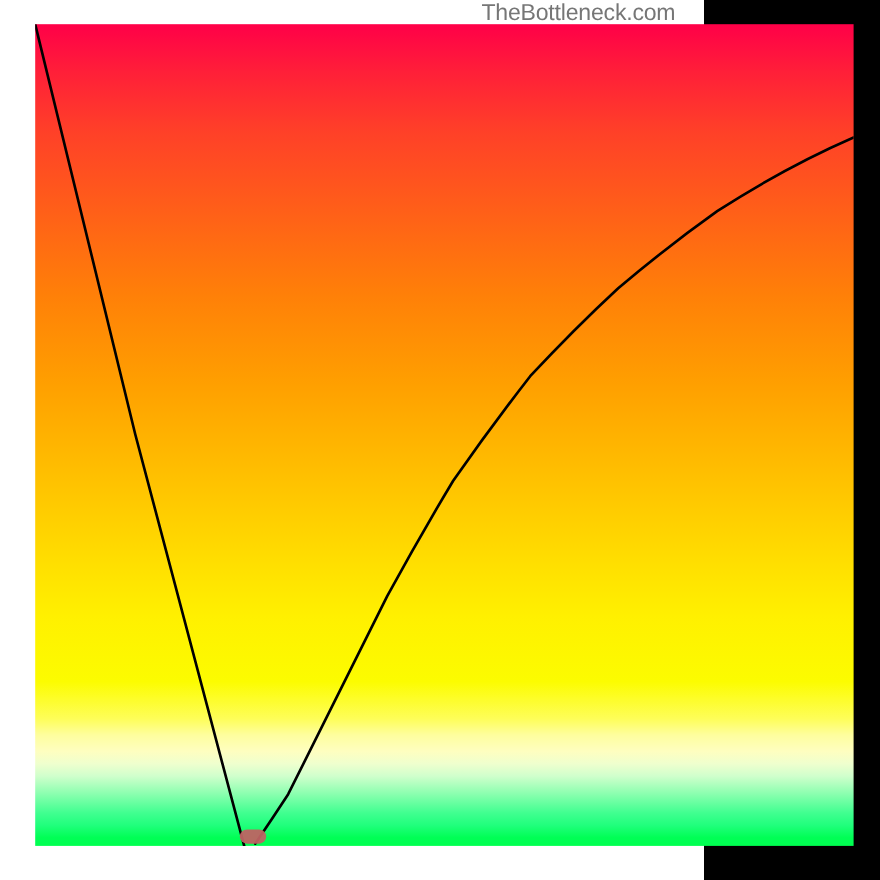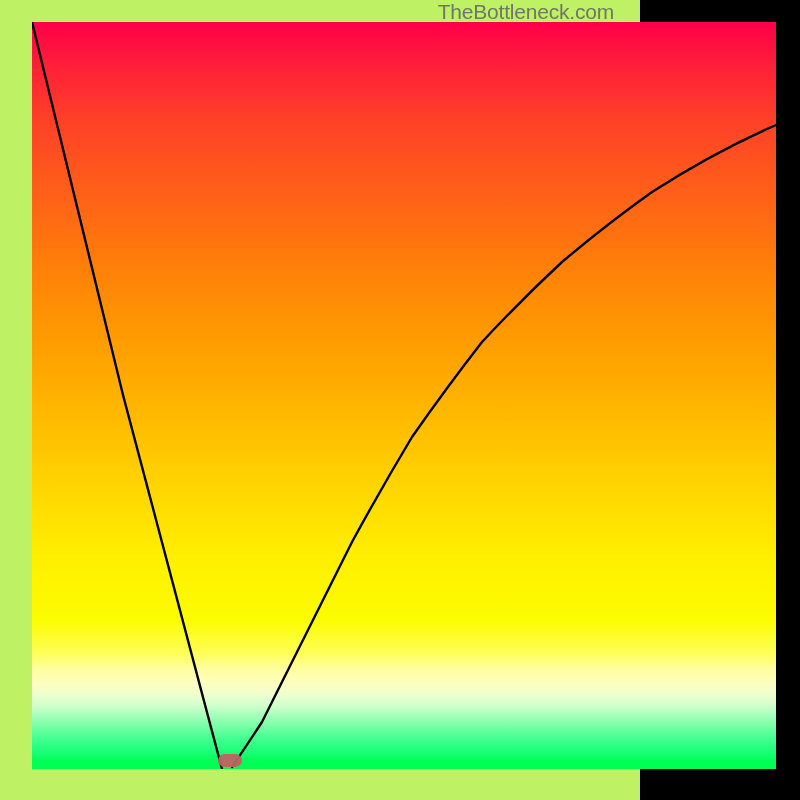--- a/index.html
+++ b/index.html
@@ -8,21 +8,21 @@
     width: 800px;
     height: 800px;
     overflow: hidden;
     background: #000;
     font-family: Arial, Helvetica, sans-serif;
   }
   .frame {
     position: relative;
     width: 640px;
     height: 800px;
-    background: #bef264;
+    background: #ffffff;
   }
   .plot {
     position: absolute;
     left: 32px;
     top: 22px;
     width: 744px;
     height: 747px;
     
     background: linear-gradient(
       to bottom,

